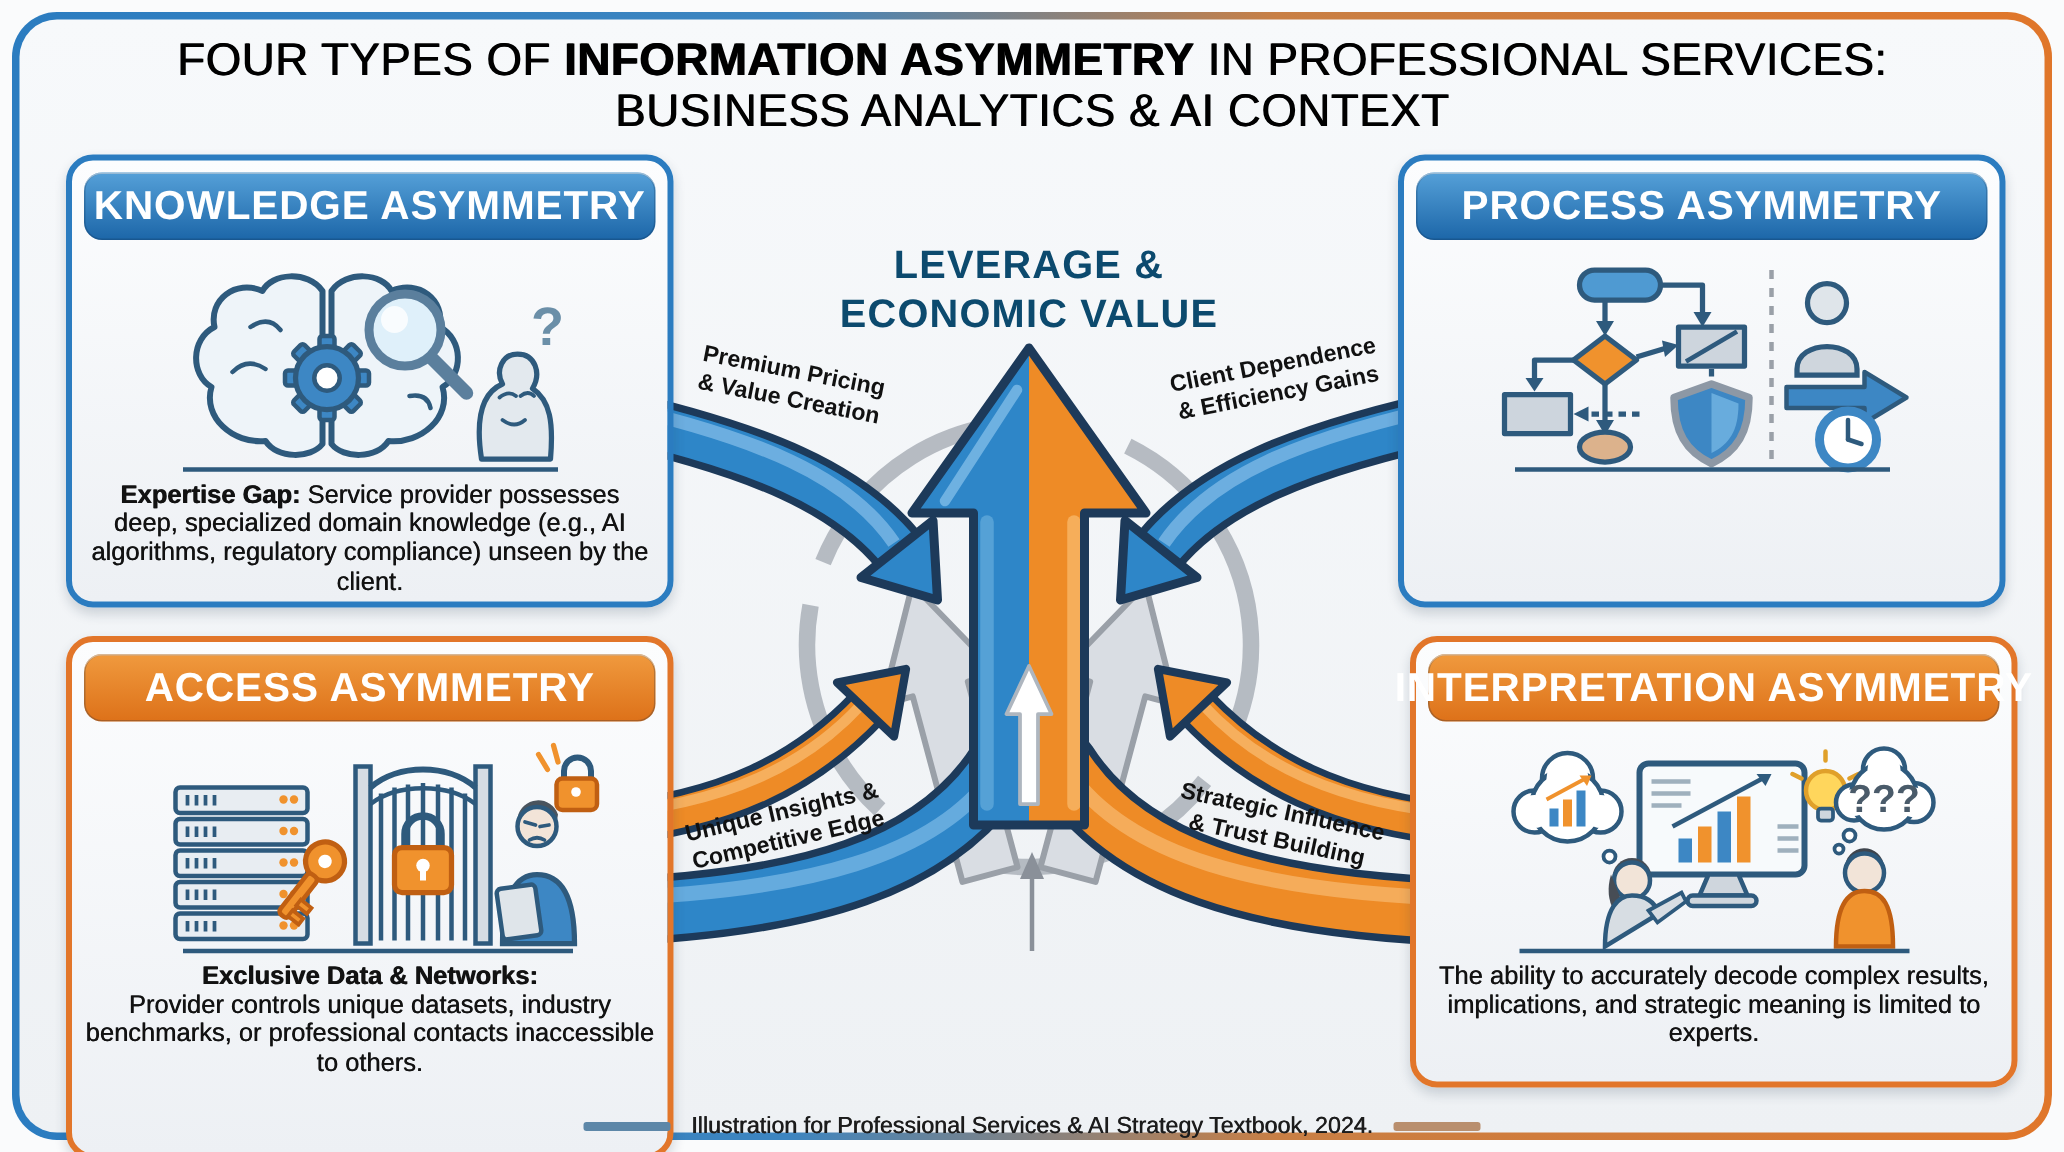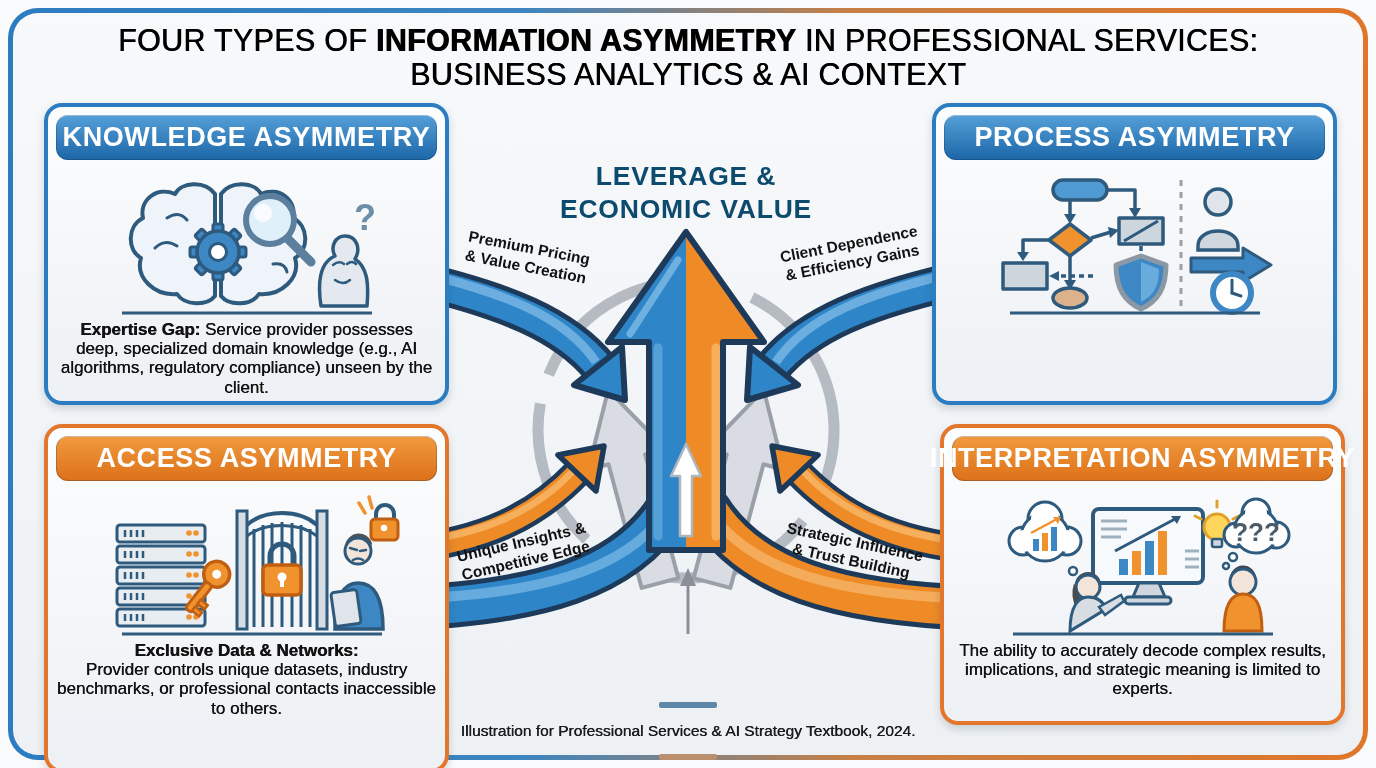--- a/index.html
+++ b/index.html
@@ -43,21 +43,21 @@
   .flow-label{position:absolute;z-index:3;text-align:center;font-weight:700;font-size:15.5px;
          line-height:1.25;color:#111;white-space:pre-line;}
   .fl-tl{left:440px;top:238px;width:175px;transform:rotate(11deg);}
   .fl-tr{left:758px;top:234px;width:185px;transform:rotate(-11deg);}
   .fl-bl{left:436px;top:532px;width:175px;transform:rotate(-13deg);}
   .fl-br{left:758px;top:532px;width:190px;transform:rotate(12deg);}
   
   .caption{position:absolute;left:441px;top:644px;width:490px;z-index:3;text-align:center;
          font-weight:700;font-size:17.5px;line-height:1.24;color:#141414;white-space:pre-line;}
   .footer{position:absolute;bottom:8px;left:0;right:0;z-index:3;display:flex;align-items:center;
-         justify-content:center;gap:14px;font-size:15.5px;color:#1c1c1c;text-shadow:.4px 0 0 currentColor;flex-direction:column;}
+         justify-content:center;gap:14px;font-size:15.5px;color:#1c1c1c;text-shadow:.4px 0 0 currentColor;}
   .footer .dash{width:58px;height:6px;border-radius:2px;}
 </style>
 </head>
 <body>
 
 <div class="stage">
 
   <div class="frame">
     <div class="frame-inner"></div>
   </div>

